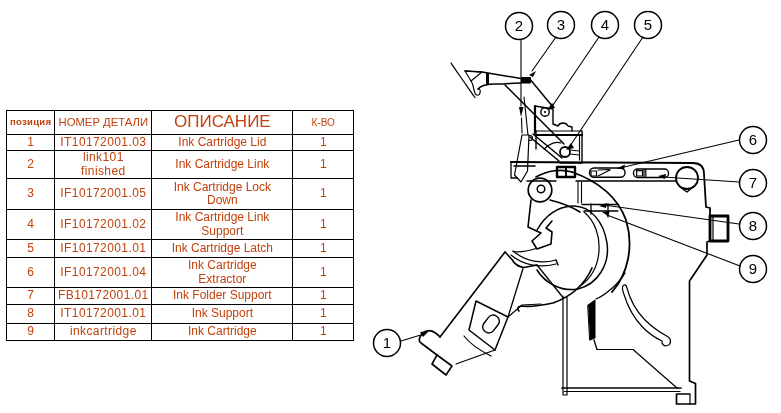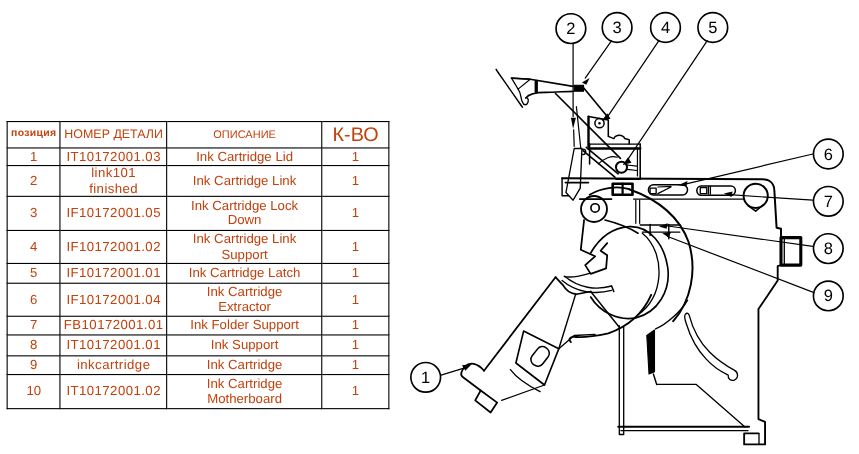--- a/index.html
+++ b/index.html
@@ -16,22 +16,22 @@
 <colgroup>
         <col style="width:48px">
         <col style="width:96px">
         <col style="width:140px">
         <col style="width:60px">
       </colgroup>
 <tbody>
         <tr style="height:24px">
           <td style="font-size:9.5px;font-weight:bold;letter-spacing:0.3px">позиция</td>
           <td class="l" style="letter-spacing:0;font-size:11.3px">НОМЕР ДЕТАЛИ</td>
-          <td style="font-size:10px">ОПИСАНИЕ</td>
-          <td style="font-size:18px">К-ВО</td>
+          <td style="font-size:17px">ОПИСАНИЕ</td>
+          <td style="font-size:10px">К-ВО</td>
         </tr>
 <tr style="height:16px">
           <td>1</td>
           <td class="l">IT10172001.03</td>
           <td>Ink Cartridge Lid</td>
           <td>1</td>
         </tr>
 <tr style="height:28px">
           <td>2</td>
           <td class="l">link101<br>finished</td>
@@ -71,26 +71,20 @@
 <tr style="height:19px">
           <td>8</td>
           <td class="l">IT10172001.01</td>
           <td>Ink Support</td>
           <td>1</td>
         </tr>
 <tr style="height:17px">
           <td>9</td>
           <td class="l">inkcartridge</td>
           <td>Ink Cartridge</td>
-          <td>1</td>
-        </tr>
-<tr style="height:31px">
-          <td>10</td>
-          <td class="l">IT10172001.02</td>
-          <td>Ink Cartridge<br>Motherboard</td>
           <td>1</td>
         </tr>
 </tbody>
     </table>
 <svg width="781" height="413" viewBox="0 0 781 413" style="position:absolute;left:0;top:0" fill="none" stroke="#000" stroke-width="1.5" stroke-linecap="round" stroke-linejoin="round">
 
 <path d="M451,63 L473,95 L475,97.5 L452.5,65.5 Z" stroke-width="1.2"></path>
 <path d="M465,71 L482,72 L521,78.5"></path>
 <path d="M465,71 L482,72 L471,81 Z" stroke-width="1.1"></path>
 <path d="M487.5,74 L487.5,83" stroke-width="3"></path>

